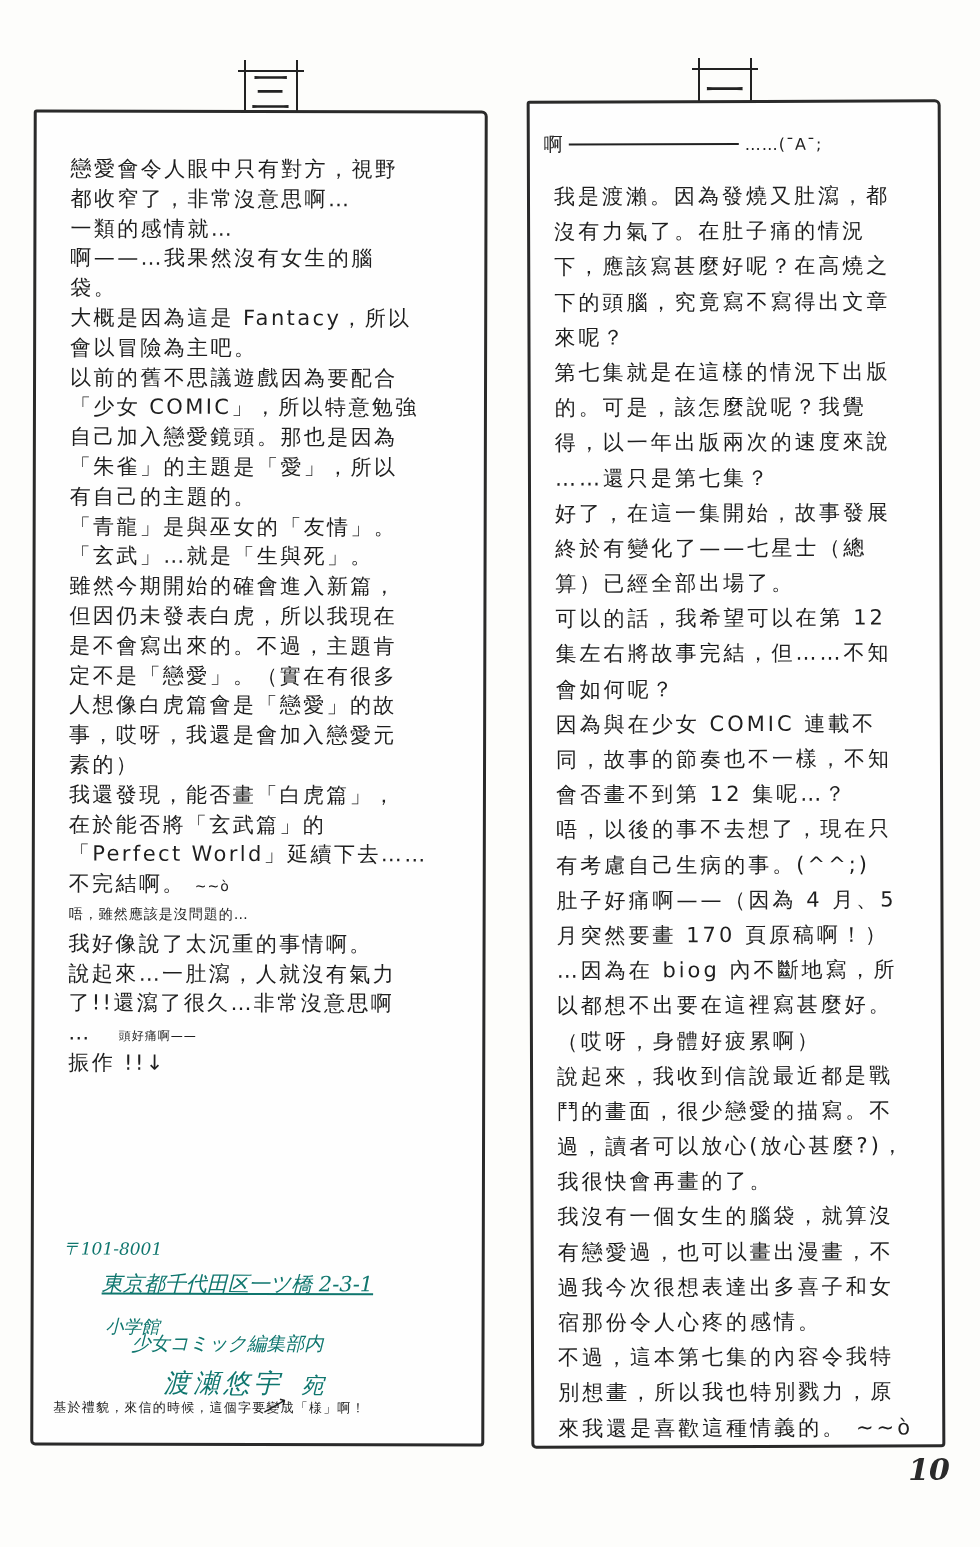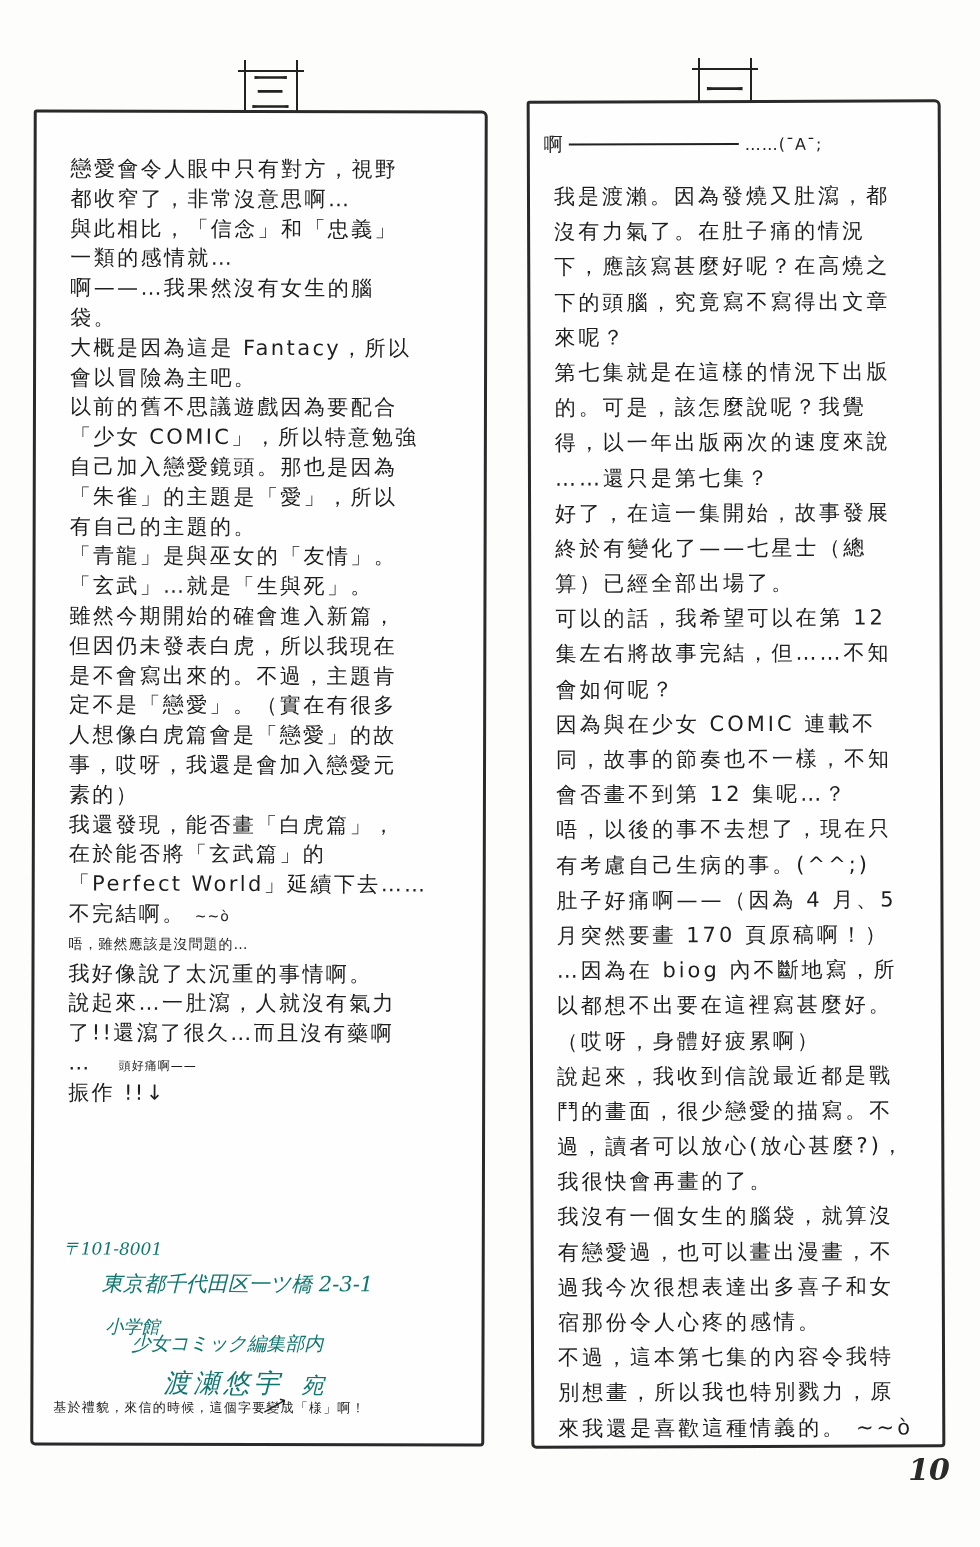--- a/index.html
+++ b/index.html
@@ -53,21 +53,20 @@
 </style>
 </head>
 <body>
 
 <div class="section-num" style="left:238px; top:70px; width:50px;">三</div>
 
 <div class="box" id="left-box">
   <div class="lines" id="left-lines">
     <div class="line">戀愛會令人眼中只有對方，視野</div>
     <div class="line">都收窄了，非常沒意思啊…</div>
-    <div class="line">與此相比，「信念」和「忠義」</div>
     <div class="line">一類的感情就…</div>
     <div class="line">啊——…我果然沒有女生的腦</div>
     <div class="line">袋。</div>
     <div class="line">大概是因為這是 Fantacy，所以</div>
     <div class="line">會以冒險為主吧。</div>
     <div class="line">以前的舊不思議遊戲因為要配合</div>
     <div class="line">「少女 COMIC」，所以特意勉強</div>
     <div class="line">自己加入戀愛鏡頭。那也是因為</div>
     <div class="line">「朱雀」的主題是「愛」，所以</div>
     <div class="line">有自己的主題的。</div>
@@ -83,30 +82,30 @@
     <div class="line">我還發現，能否畫「白虎篇」，</div>
     <div class="line">在於能否將「玄武篇」的</div>
     <div class="line">「Perfect World」延續下去……</div>
     <div class="line">
       <span>不完結啊。</span>
       <span class="small">~~ò</span>
     </div>
     <div class="line small">唔，雖然應該是沒問題的…</div>
     <div class="line">我好像說了太沉重的事情啊。</div>
     <div class="line">說起來…一肚瀉，人就沒有氣力</div>
-    <div class="line">了!!還瀉了很久…而且沒有藥啊</div>
+    <div class="line">了!!還瀉了很久…非常沒意思啊</div>
     <div class="line">
       <span>…</span>
       <span class="tiny" style="margin-left:16px;">頭好痛啊——</span>
     </div>
     <div class="line">振作 !!↓</div>
   </div>
 
   <div class="address" style="left:30px; top:1125px; font-size:17px;">〒101-8001</div>
-  <div class="address" style="left:68px; top:1157px; font-size:21px;">東京都千代田区一ツ橋 2-3-1</div>
+  <div class="address" style="left:68px; top:1157px; font-size:21px;text-decoration:underline;">東京都千代田区一ツ橋 2-3-1</div>
   <div class="address" style="left:72px; top:1194px; font-size:18px;margin-top:8px;">小学館</div>
   <div class="address" style="left:98px; top:1218px; font-size:19px;">少女コミック編集部内</div>
   <div class="address" style="left:130px; top:1253px; font-size:26px; letter-spacing:4px;">渡瀬悠宇</div>
   <div class="address" style="left:268px; top:1258px; font-size:22px;">宛</div>
   <div class="arrow" style="left:228px; top:1282px; transform:rotate(-30deg);">⟶</div>
   <div class="footnote">基於禮貌，來信的時候，這個字要變成「様」啊！</div>
 </div>
 
 <div class="section-num" style="left:692px; top:68px; width:50px;">一</div>
 

